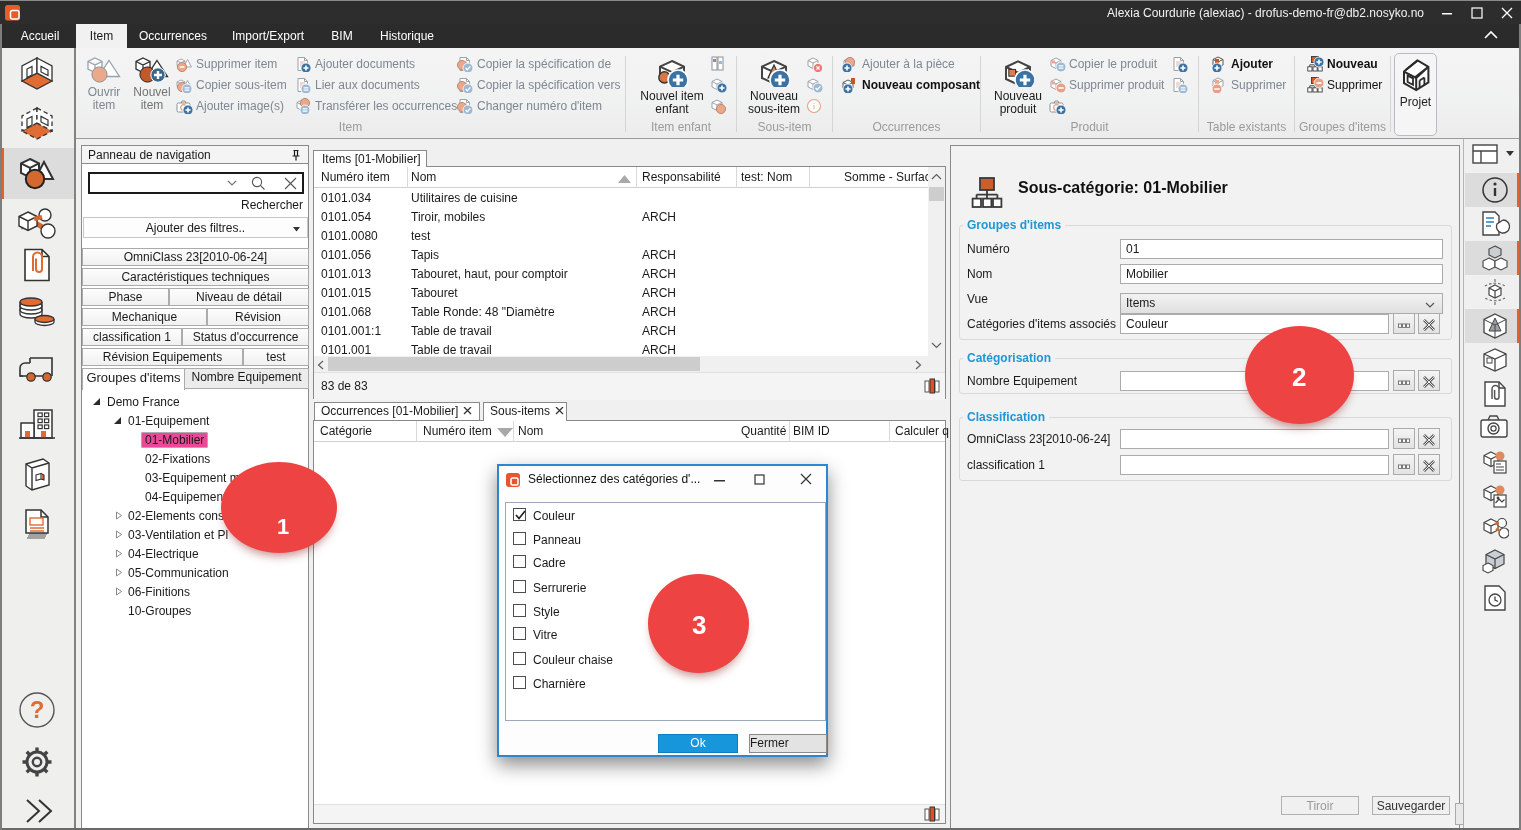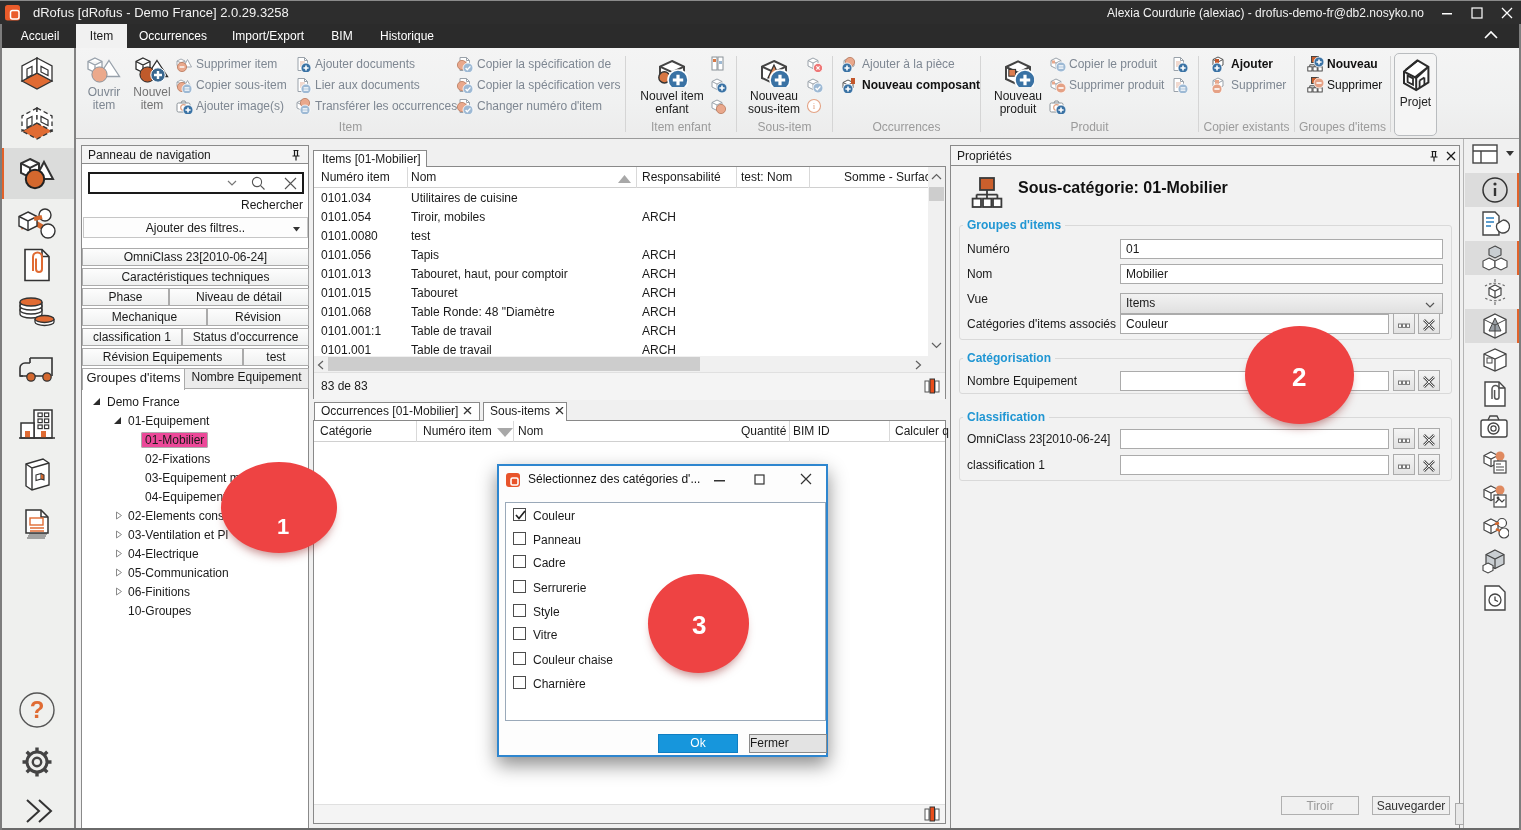--- a/index.html
+++ b/index.html
@@ -50,21 +50,20 @@
 .redc { position:absolute; background:#ee4343; border-radius:50%; color:#fff; font-weight:bold; box-shadow:0 7px 10px -4px rgba(140,25,25,.5); }
 </style>
 </head>
 <body>
 
 <div class="abs" id="titlebar">
   <svg class="abs" style="left:5px;top:4px" width="17" height="17" viewBox="0 0 17 17">
       <rect x="0" y="0" width="15" height="15.5" rx="2.5" fill="#ea5b2a"></rect>
       <rect x="5.5" y="5.5" width="8.5" height="8.5" rx="2" fill="none" stroke="#fff" stroke-width="1.5"></rect>
     </svg>
-  <div class="abs" style="left:33px;top:0;height:24px;line-height:24px;font-size:13px;color:#f2f2f2">dRofus [dRofus - Demo France] 2.0.29.3258</div>
   <div class="abs" style="right:97px;top:0;height:24px;line-height:24px;font-size:12px;color:#f2f2f2">Alexia Courdurie (alexiac) - drofus-demo-fr@db2.nosyko.no</div>
   <svg class="abs" style="left:1437px;top:0" width="20" height="24">
       <rect x="5" y="12" width="10" height="1.5" fill="#fff"></rect>
     </svg>
   <svg class="abs" style="left:1467px;top:0" width="20" height="24">
       <rect x="5" y="7" width="10" height="10" fill="none" stroke="#fff" stroke-width="1.2"></rect>
     </svg>
   <svg class="abs" style="left:1497px;top:0" width="20" height="24">
       <path d="M5 7 L15 17 M15 7 L5 17" stroke="#fff" stroke-width="1.3"></path>
     </svg>
@@ -306,21 +305,21 @@
   <div class="rsmall" style="left:1211px;top:8px;font-weight:bold;color:#111"><svg width="17" height="16" viewBox="0 0 17 16">
         <use href="#cube12" x="1" y="0"></use>
         <rect x="4" y="3" width="4" height="4" fill="#c3562a"></rect>
         <use href="#bplus" x="6" y="12"></use>
       </svg>Ajouter</div>
   <div class="rsmall gray" style="left:1211px;top:29px"><svg width="17" height="16" viewBox="0 0 17 16">
         <use href="#cube12g" x="1" y="0"></use>
         <rect x="4" y="3" width="4" height="4" fill="#e9a88c"></rect>
         <use href="#bminus" x="6" y="12"></use>
       </svg>Supprimer</div>
-  <div class="rlabel" style="left:1199px;width:95px">Copier existants</div>
+  <div class="rlabel" style="left:1199px;width:95px">Table existants</div>
   <div class="rsep" style="left:1294px"></div>
 
   <div class="rsmall" style="left:1307px;top:8px;font-weight:bold;color:#111"><svg width="17" height="16" viewBox="0 0 17 16">
         <use href="#orgch"></use>
         <use href="#bplus" x="12" y="6"></use>
       </svg>Nouveau</div>
   <div class="rsmall" style="left:1307px;top:29px;color:#111"><svg width="17" height="16" viewBox="0 0 17 16">
         <use href="#orgch"></use>
         <use href="#bminus" x="12" y="6"></use>
       </svg>Supprimer</div>
@@ -630,28 +629,20 @@
       <svg class="abs" style="left:610px;top:1px" width="16" height="17" viewBox="0 0 16 17">
           <rect x="1" y="3" width="4" height="11" fill="#fff" stroke="#555"></rect>
           <rect x="11" y="3" width="4" height="11" fill="#fff" stroke="#555"></rect>
           <rect x="6" y="1" width="4.5" height="14" fill="#e84e1c" stroke="#333"></rect>
         </svg>
     </div>
   </div>
 </div>
 
 <div class="abs" id="rightpanel">
-  <div class="abs" style="left:0;top:0;width:508px;height:20px;background:#f4f4f4;border-bottom:1px solid #8a8a8a;line-height:20px;padding-left:6px;font-size:12px">Propriétés
-    <svg class="abs" style="left:477px;top:4px" width="12" height="13" viewBox="0 0 12 13">
-        <path d="M3.5 1.5 H8.5 M4.5 1.5 V7 M7.5 1.5 V7 M2.5 7 H9.5 M6 7 V11.5" stroke="#1a1a1a" stroke-width="1.2" fill="none"></path>
-      </svg>
-    <svg class="abs" style="left:495px;top:5px" width="11" height="11">
-        <path d="M1 1 L9 9 M9 1 L1 9" stroke="#1a1a1a" stroke-width="1.3"></path>
-      </svg>
-  </div>
   <svg class="abs" style="left:20px;top:31px" width="32" height="32" viewBox="0 0 16 16">
       <use href="#orgch"></use>
     </svg>
   <div class="abs" style="left:67px;top:33px;font-size:16px;font-weight:bold;color:#111">Sous-catégorie: 01-Mobilier</div>
 
   <div class="fieldset" style="left:8px;top:79px;width:493px;height:115px"></div>
   <div class="flabel" style="left:12px;top:72px">Groupes d'items</div>
   <div class="flab" style="left:16px;top:96px">Numéro</div>
   <div class="finput" style="left:169px;top:93px;width:323px;height:20px">01</div>
   <div class="flab" style="left:16px;top:121px">Nom</div>

